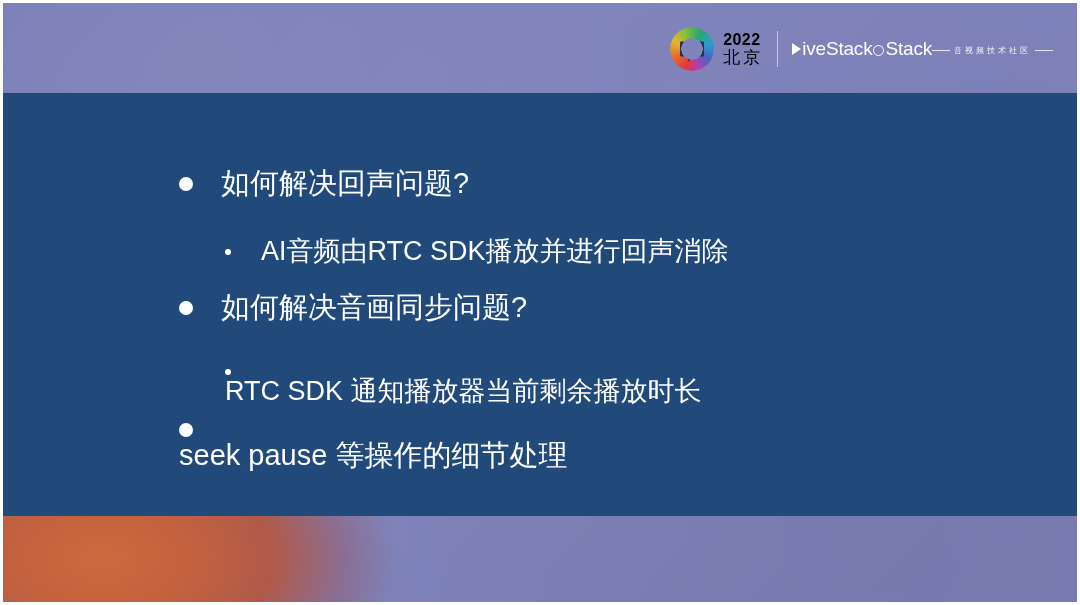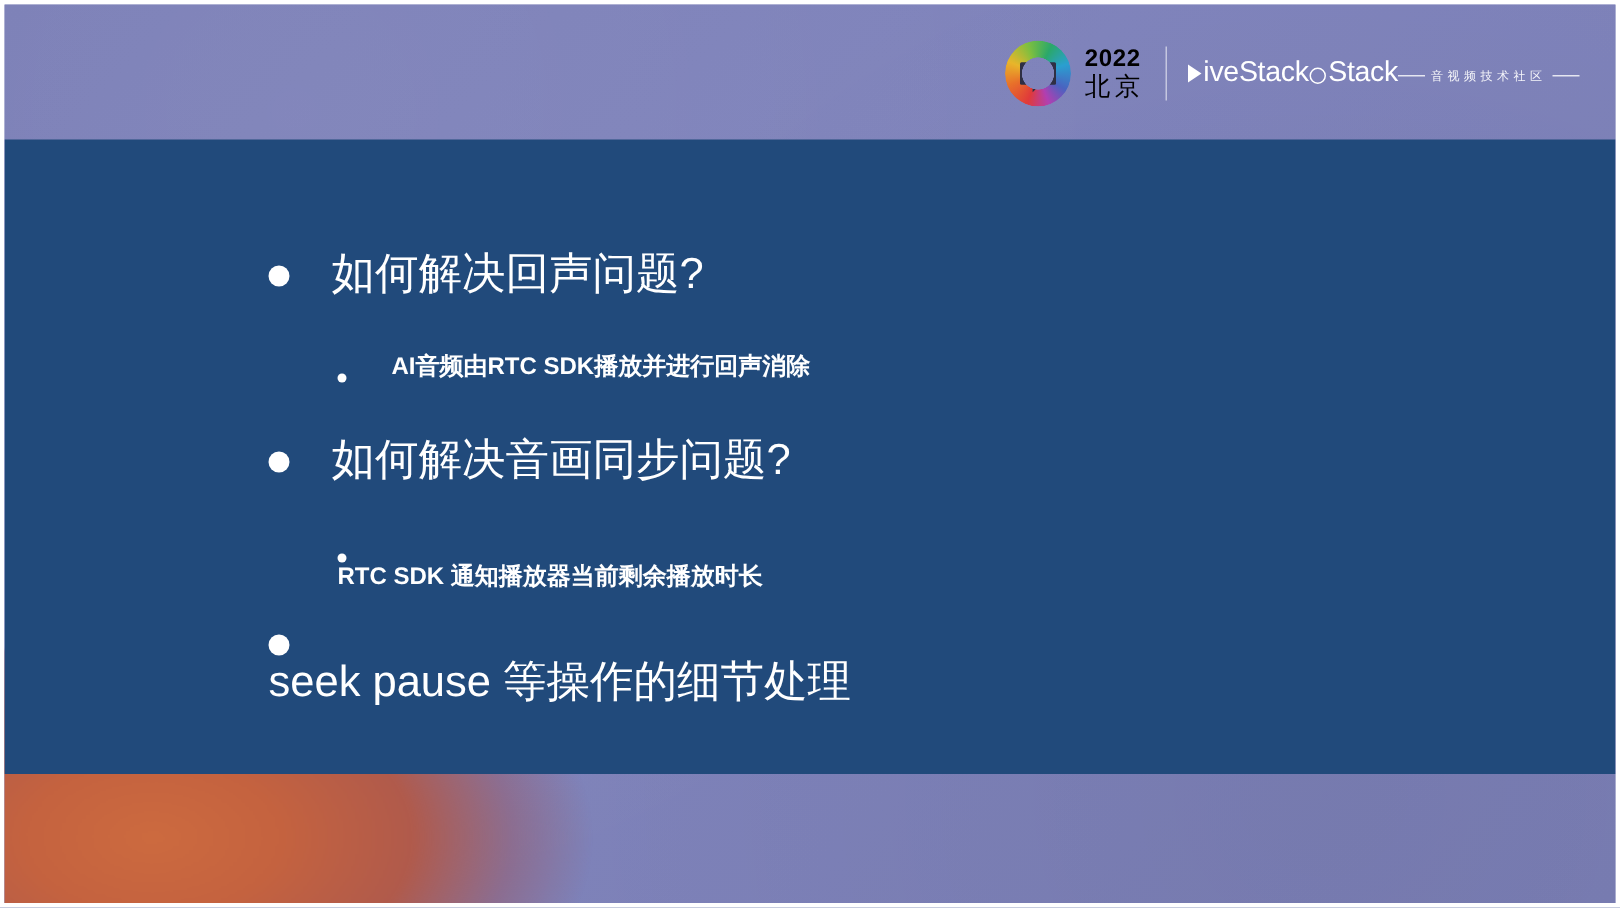--- a/index.html
+++ b/index.html
@@ -237,24 +237,24 @@
   .dot-l2 {
     flex: 0 0 auto;
     width: 6px;
     height: 6px;
     border-radius: 50%;
     background: #ffffff;
     margin-top: 14px;
     margin-right: 30px;
   }
   .text-l2 {
-    font-size: 16px;
+    font-size: 27px;
     line-height: 1.25;
     white-space: nowrap;
-    font-weight: 700;
+    font-weight: 400;
   }
   .r1 { top: 72px; }
   .r2 { top: 142px; }
   .r3 { top: 196px; }
   .r4 { top: 262px; flex-direction: column; }
   .r5 { top: 318px; flex-direction: column; }
 </style>
 </head>
 <body>
 

